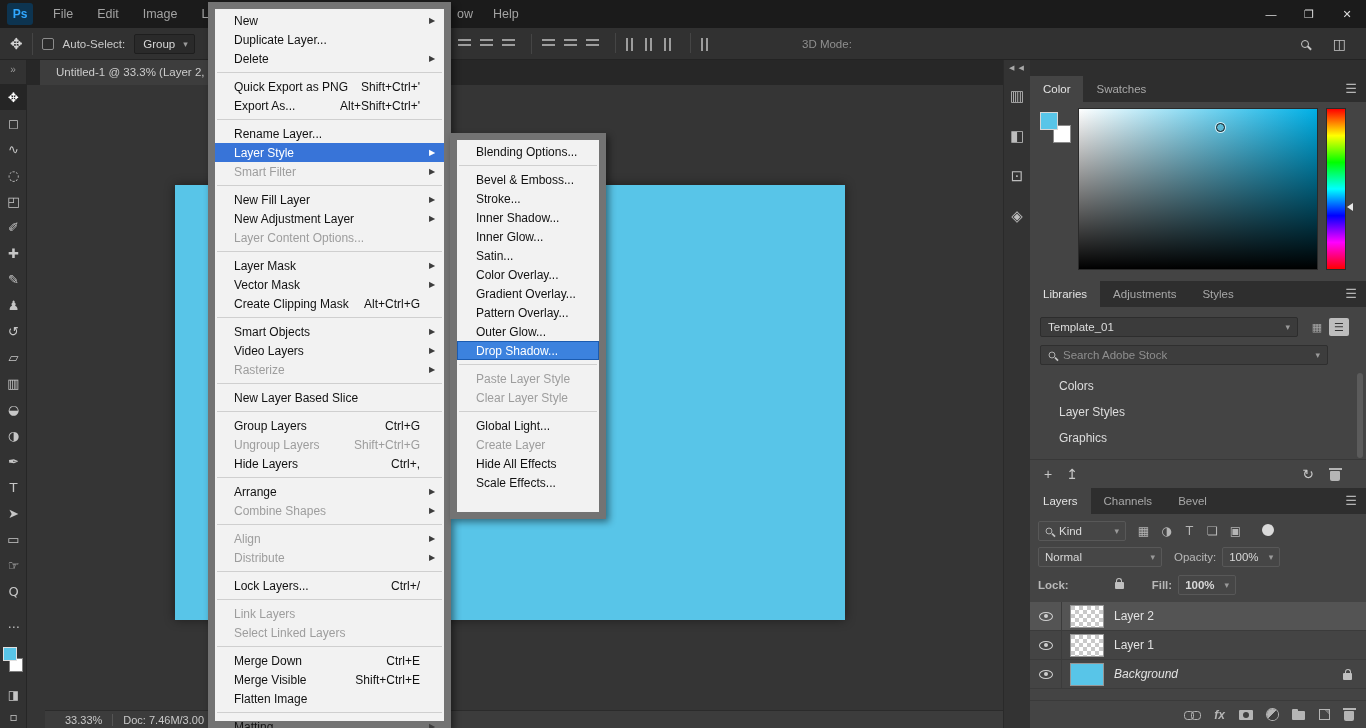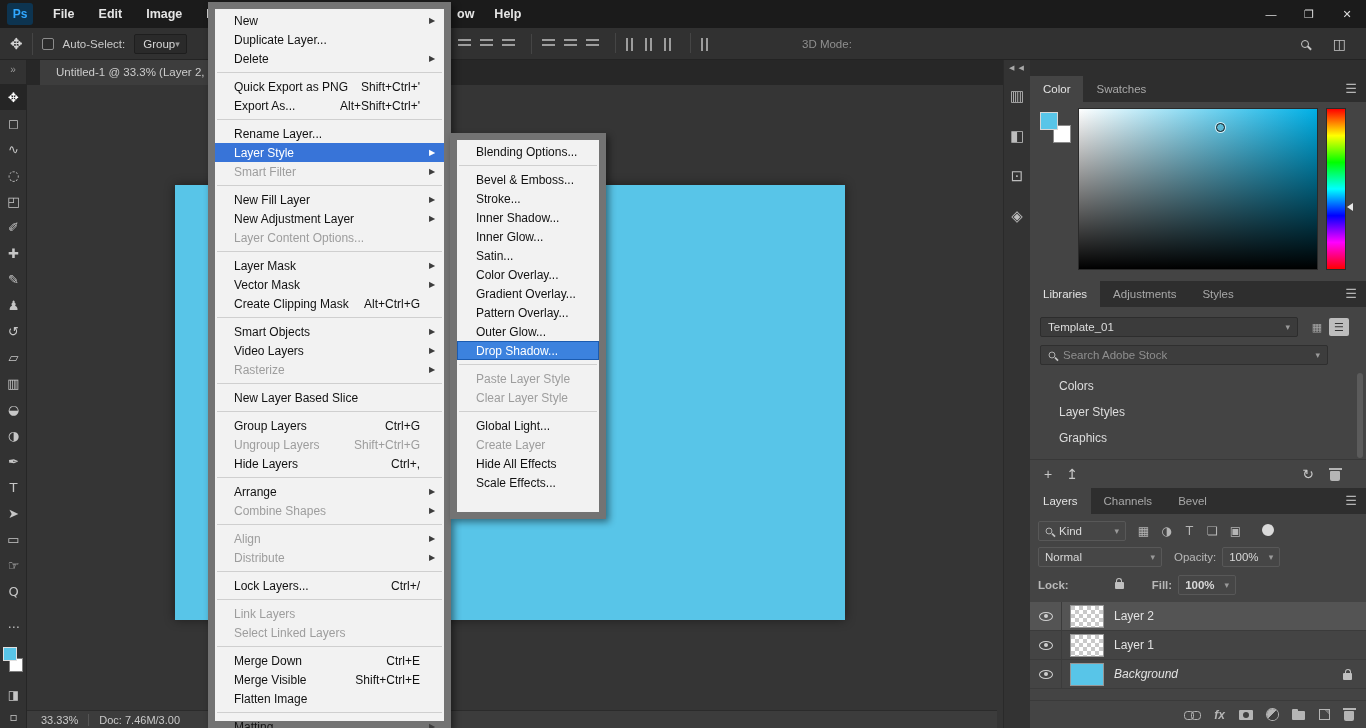--- a/index.html
+++ b/index.html
@@ -5,34 +5,34 @@
   :root{ --doc-color:#58c5e8; --hue-color:#00b0e6; --hl:#3874d8; }
   *{box-sizing:border-box; margin:0; padding:0;}
   html,body{width:1366px;height:728px;overflow:hidden;}
   body{position:relative;font-family:"Liberation Sans",sans-serif;background:#353535;font-size:12px;-webkit-font-smoothing:antialiased;}
   .g{font-family:"DejaVu Sans",sans-serif;}
 
   
   #titlebar{position:absolute;left:0;top:0;width:1366px;height:28px;background:#1b1b1b;display:flex;align-items:center;z-index:5;}
   .ps-logo{width:26px;height:22px;margin-left:7px;background:#0d3450;border-radius:3px;color:#31a8ff;font-weight:bold;font-size:12px;display:flex;align-items:center;justify-content:center;}
   #menubar{display:flex;margin-left:8px;height:28px;}
-  .mb-item{padding:0 12px;line-height:28px;color:#e5e5e5;font-size:12.5px;cursor:default;font-weight:bold;}
+  .mb-item{padding:0 12px;line-height:28px;color:#a3a3a3;font-size:12.5px;cursor:default;}
   #menubar-right{position:absolute;left:447px;top:0;height:28px;display:flex;gap:0;}
   #menubar-right .mb-item{padding:0 10px;}
   #win-controls{margin-left:auto;display:flex;height:28px;}
   .wc{width:38px;height:28px;display:flex;align-items:center;justify-content:center;color:#dcdcdc;font-size:11px;}
 
   
   #optionsbar{position:absolute;left:0;top:28px;width:1366px;height:32px;background:#313131;border-bottom:1px solid #232323;display:flex;align-items:center;z-index:4;}
   .ob-left{display:flex;align-items:center;gap:9px;padding-left:10px;}
   .ob-sep{width:1px;height:22px;background:#454545;}
   .ob-toolicon{color:#d6d6d6;font-size:15px;}
   .checkbox{width:12px;height:12px;border:1px solid #8c8c8c;background:#2b2b2b;border-radius:2px;}
   .ob-label{color:#c9c9c9;font-size:11.5px;}
-  .ob-drop{height:20px;background:#2a2a2a;border:1px solid #1e1e1e;border-radius:2px;color:#d8d8d8;font-size:11.5px;display:flex;align-items:center;padding:0 6px 0 8px;}
+  .ob-drop{height:20px;background:#2a2a2a;border:1px solid #1e1e1e;border-radius:2px;color:#d8d8d8;font-size:11.5px;display:flex;align-items:center;gap:8px;padding:0 6px 0 8px;}
   .ob-drop .dd{color:#9a9a9a;font-size:9px;}
   #ob-mid{position:absolute;left:458px;top:0;height:32px;display:flex;align-items:center;gap:9px;}
   .bars{width:13px;height:10px;background:repeating-linear-gradient(to bottom,#9d9d9d 0 2px,transparent 2px 5px);}
   .bars.v{width:10px;height:13px;background:repeating-linear-gradient(to right,#9d9d9d 0 2px,transparent 2px 5px);}
   .bars.gap{margin-left:18px;position:relative;}
   .bars.gap::before{content:"";position:absolute;left:-11px;top:-5px;width:1px;height:20px;background:#454545;}
   .mode-label{color:#8f8f8f;font-size:11.5px;margin-left:36px;}
   .mico{color:#8f8f8f;font-size:13px;}
   #ob-right{margin-left:auto;display:flex;align-items:center;gap:24px;padding-right:20px;}
   .ws-icon{color:#c5c5c5;font-size:14px;}
@@ -48,21 +48,21 @@
   .bg-swatch{position:absolute;left:9px;top:13px;width:14px;height:14px;background:#ffffff;border:1px solid #7d7d7d;}
   .fg-swatch{position:absolute;left:3px;top:2px;width:14px;height:14px;background:var(--doc-color);border:1px solid #e0e0e0;}
   .tb-bottom{position:absolute;width:27px;text-align:center;color:#c6c6c6;font-size:12px;}
 
   
   #tabbar{position:absolute;left:27px;top:60px;width:976px;height:25px;background:#272727;}
   .doc-tab{position:absolute;left:13px;top:0;height:25px;background:#3d3d3d;color:#cccccc;font-size:11.5px;line-height:25px;padding:0 16px;white-space:nowrap;}
   #canvas{position:absolute;left:27px;top:85px;width:976px;height:625px;background:#353535;overflow:hidden;}
   .artboard{position:absolute;left:148px;top:100px;width:670px;height:435px;background:var(--doc-color);box-shadow:0 0 10px rgba(0,0,0,.45);}
   .canvas-circle{position:absolute;left:172px;top:299px;width:38px;height:38px;border-radius:50%;background:#e7edcd;}
-  #statusbar{position:absolute;left:21px;top:710px;width:976px;height:18px;background:#3c3c3c;border-top:1px solid #2b2b2b;display:flex;align-items:center;color:#c9c9c9;font-size:11px;}
+  #statusbar{position:absolute;left:45px;top:710px;width:976px;height:18px;background:#3c3c3c;border-top:1px solid #2b2b2b;display:flex;align-items:center;color:#c9c9c9;font-size:11px;}
   .sb-zoom{margin-left:20px;}
   .sb-sep{width:1px;height:12px;background:#555;margin:0 10px;}
 
   
   #dockstrip{position:absolute;left:1003px;top:60px;width:27px;height:668px;background:#333333;border-left:1px solid #2a2a2a;}
   .ds-collapse{height:16px;display:flex;align-items:center;justify-content:center;color:#a8a8a8;font-size:7px;letter-spacing:1px;}
   .ds-icon{height:40px;display:flex;align-items:center;justify-content:center;color:#bdbdbd;font-size:15px;}
 
   
   #panels{position:absolute;left:1030px;top:60px;width:336px;height:668px;background:#444444;}

